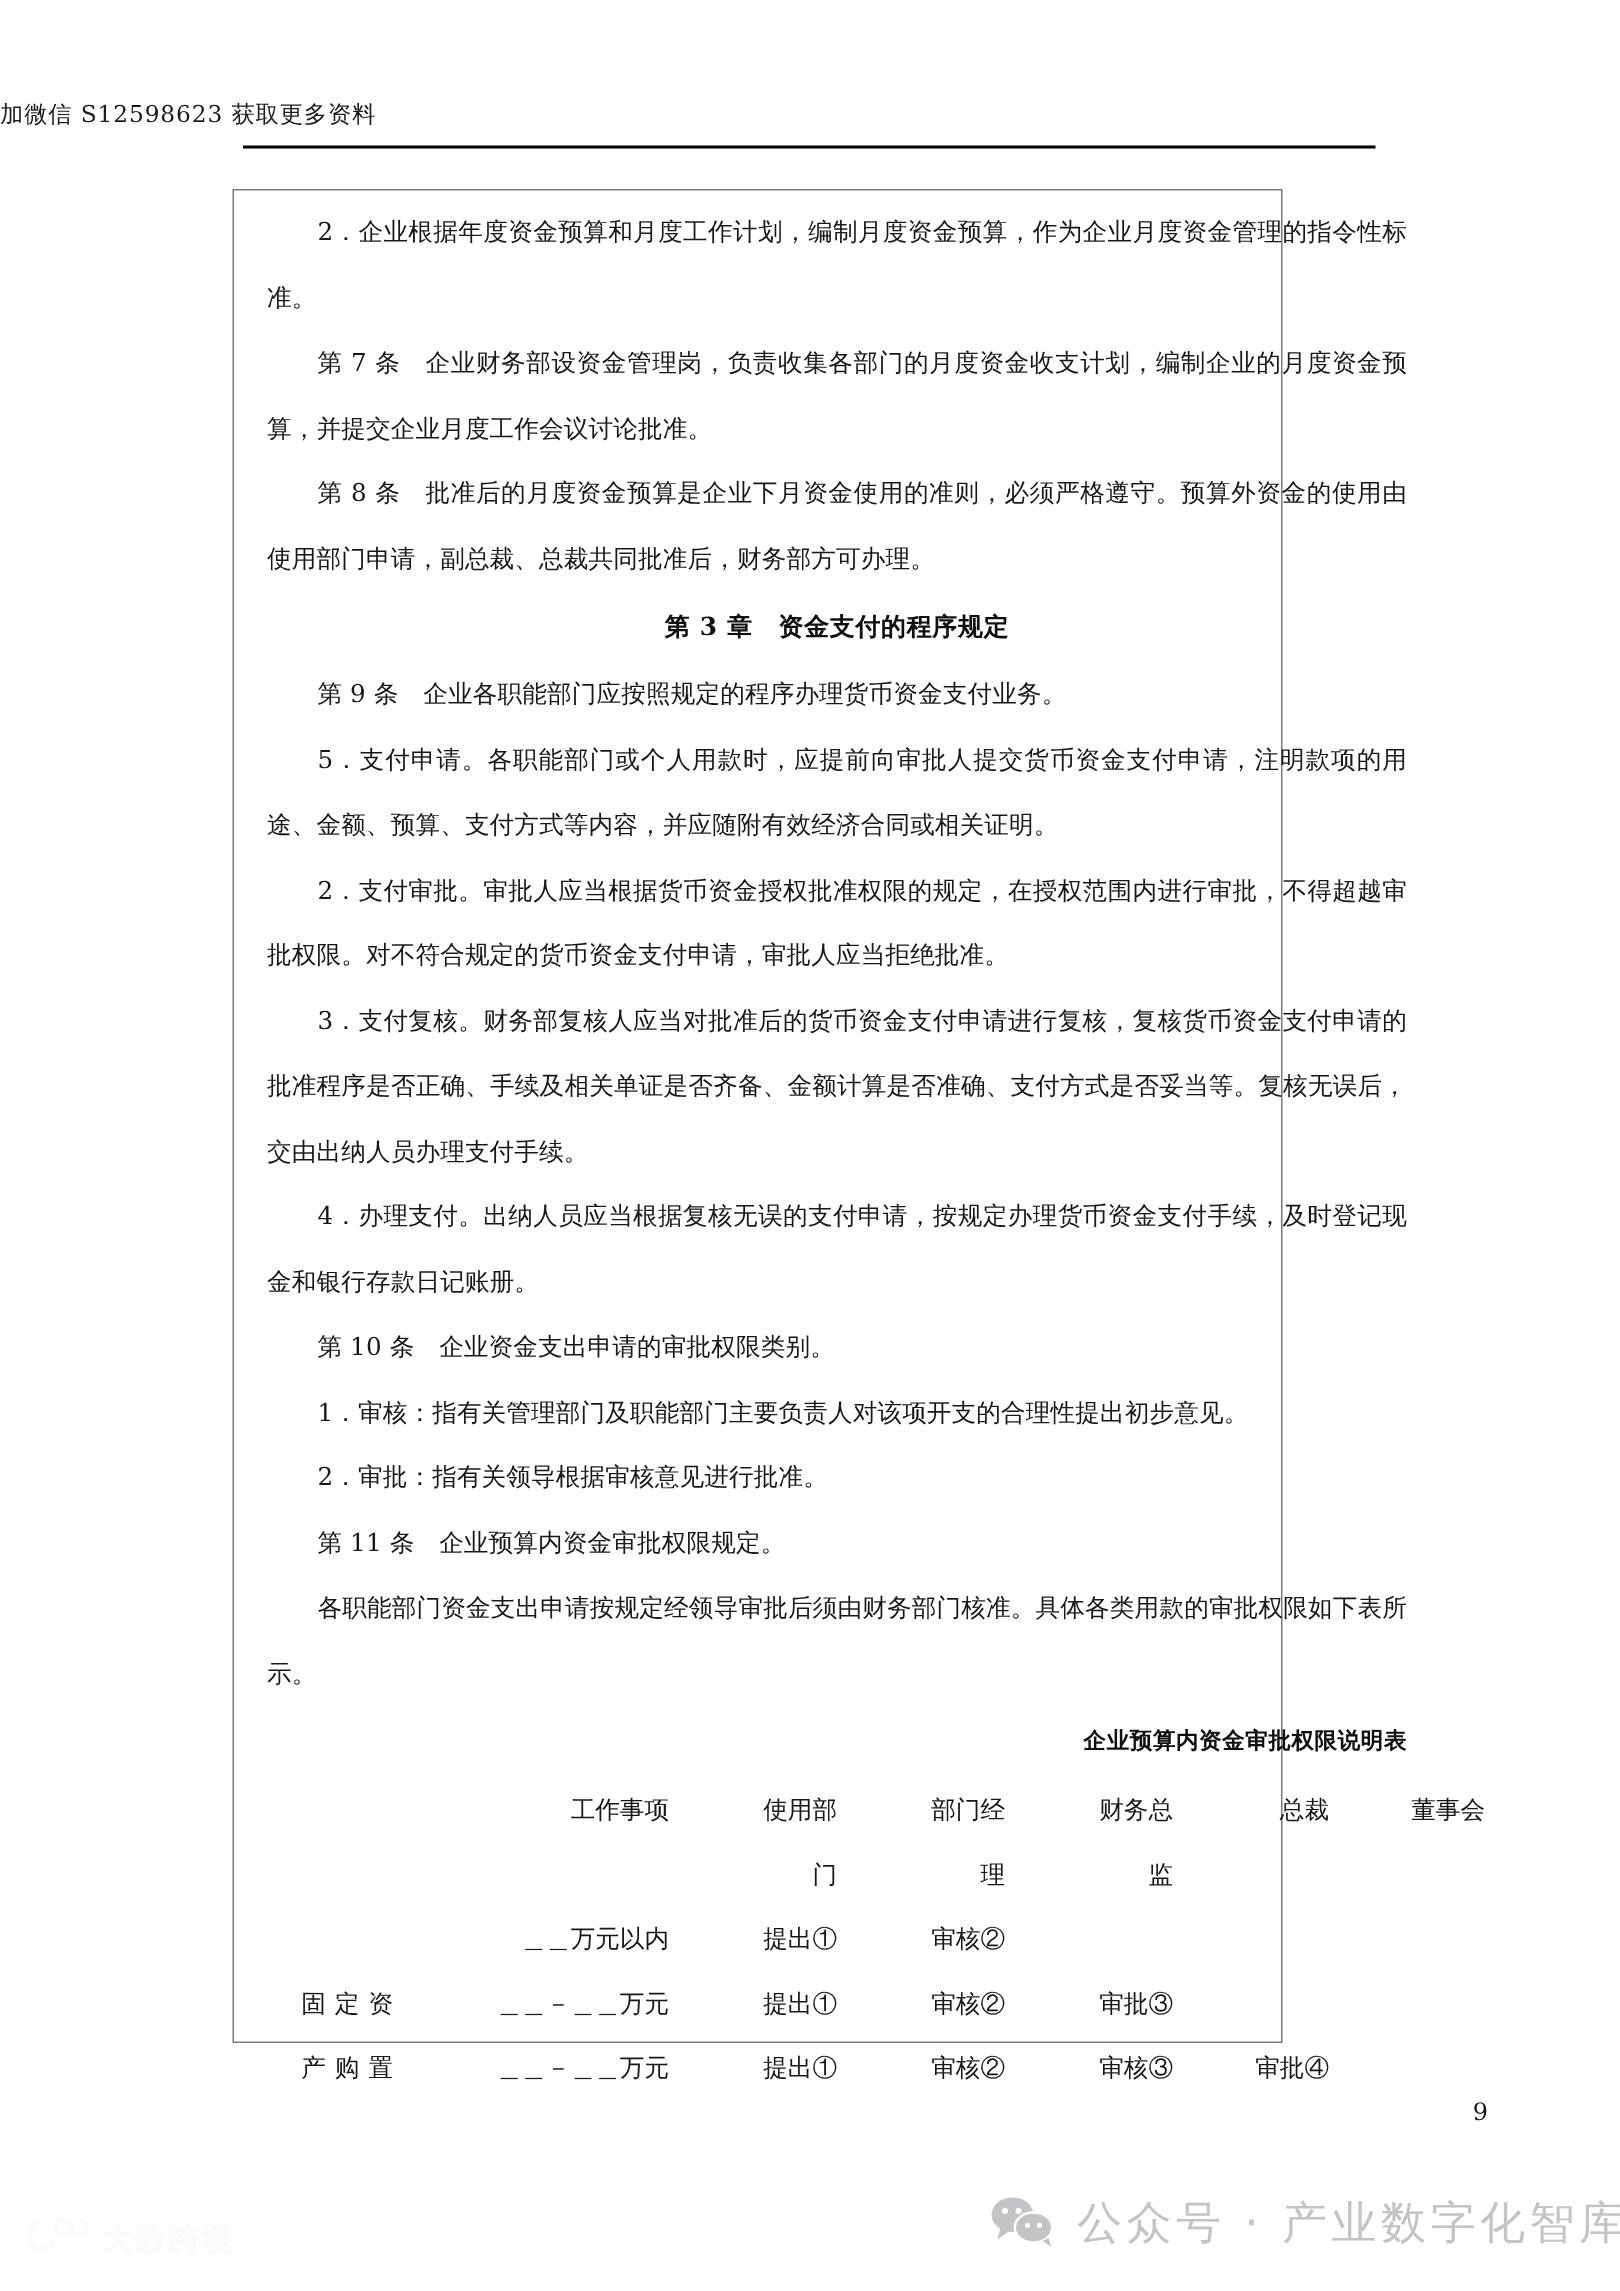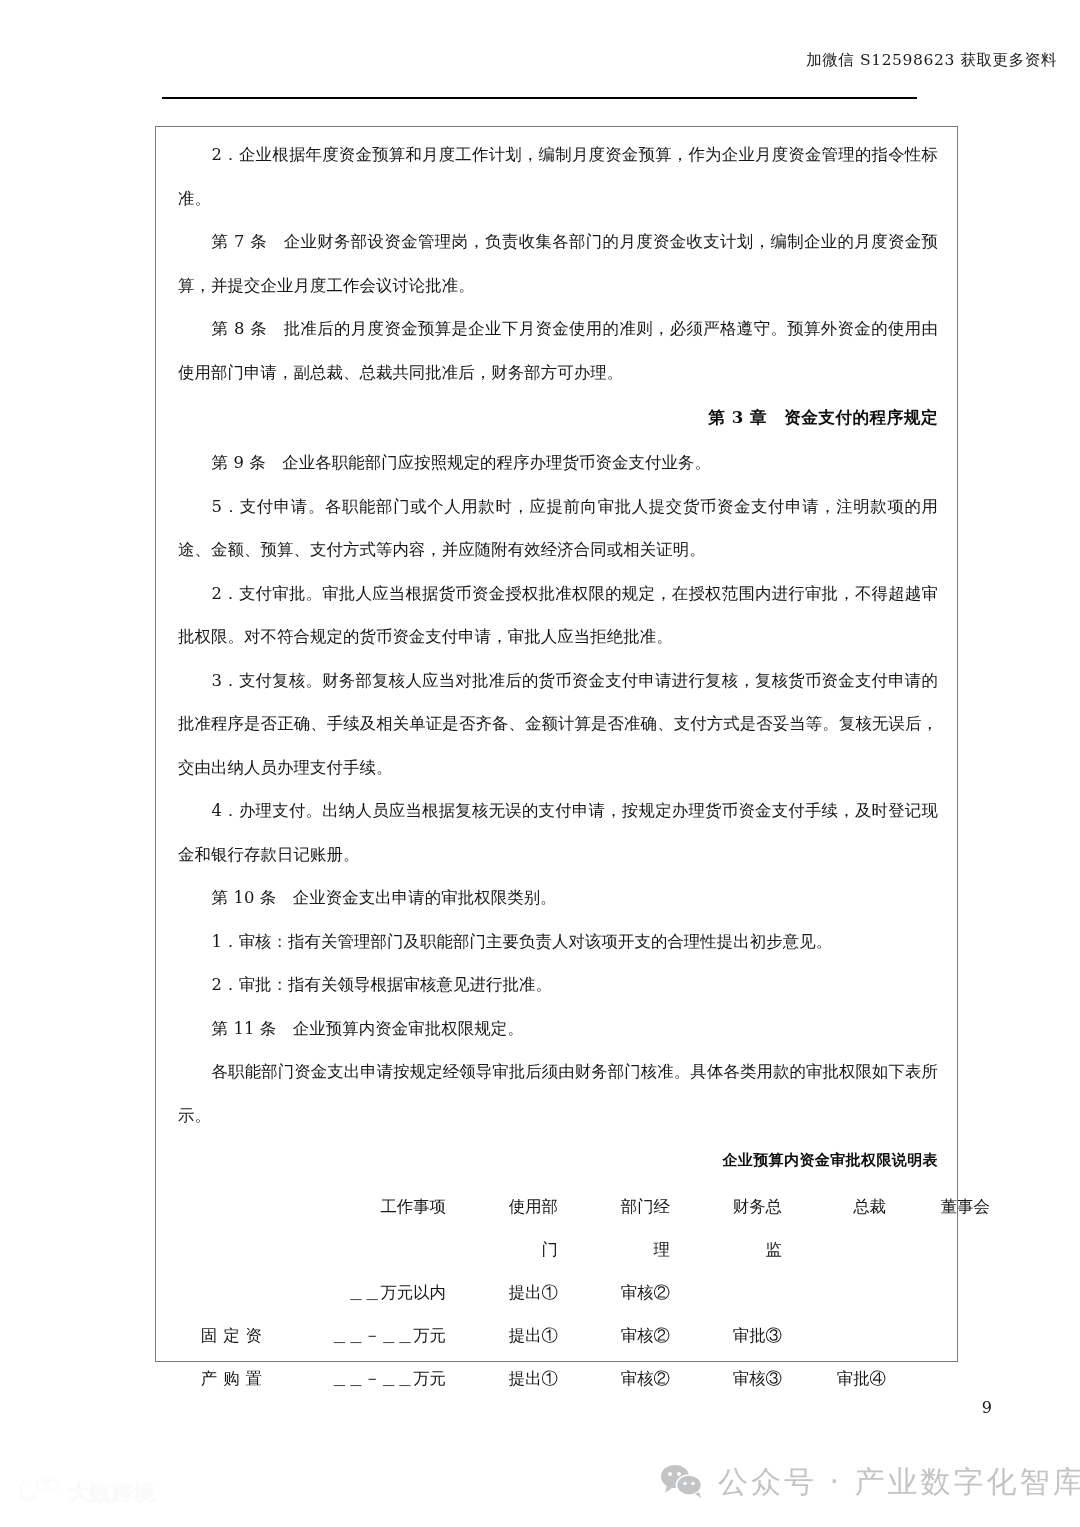--- a/index.html
+++ b/index.html
@@ -13,23 +13,23 @@
     position: relative;
     font-family: "DejaVu Serif", "Liberation Serif", serif;
     color: #1a1a1a;
     overflow: hidden;
   }
 
   
   .page-header {
     position: absolute;
     left: 0;
-    top: 50px;
+    top: 66px;
     width: 1057px;
-    text-align: right;
+    text-align: left;
   }
   .page-header .header-text {
     font-size: 15.5px;
     letter-spacing: 0.6px;
     color: #1b1b1b;
     display: inline-block;
   }
   .header-rule {
     position: absolute;
     left: 162px;
@@ -37,21 +37,21 @@
     width: 755px;
     height: 0;
     border-top: 2.2px solid #000000;
   }
 
   
   .content-frame {
     position: absolute;
     left: 155px;
     top: 126px;
-    width: 803px;
+    width: 700px;
     height: 1236px;
     border: 1.6px solid #7a7a7a;
     box-sizing: border-box;
     background: #ffffff;
   }
   .content-inner {
     position: absolute;
     left: 22px;
     top: 6px;
     width: 760px;
@@ -67,21 +67,21 @@
     color: #171717;
     letter-spacing: 0.1px;
   }
   p.indent { text-indent: 2.05em; }
 
   h3.chapter {
     margin: 0;
     font-size: 16.6px;
     line-height: 47px;
     font-weight: bold;
-    text-align: right;
+    text-align: center;
     letter-spacing: 0.5px;
     color: #0f0f0f;
   }
 
   
   .table-caption {
     margin: 0;
     font-size: 15px;
     line-height: 46px;
     font-weight: bold;

